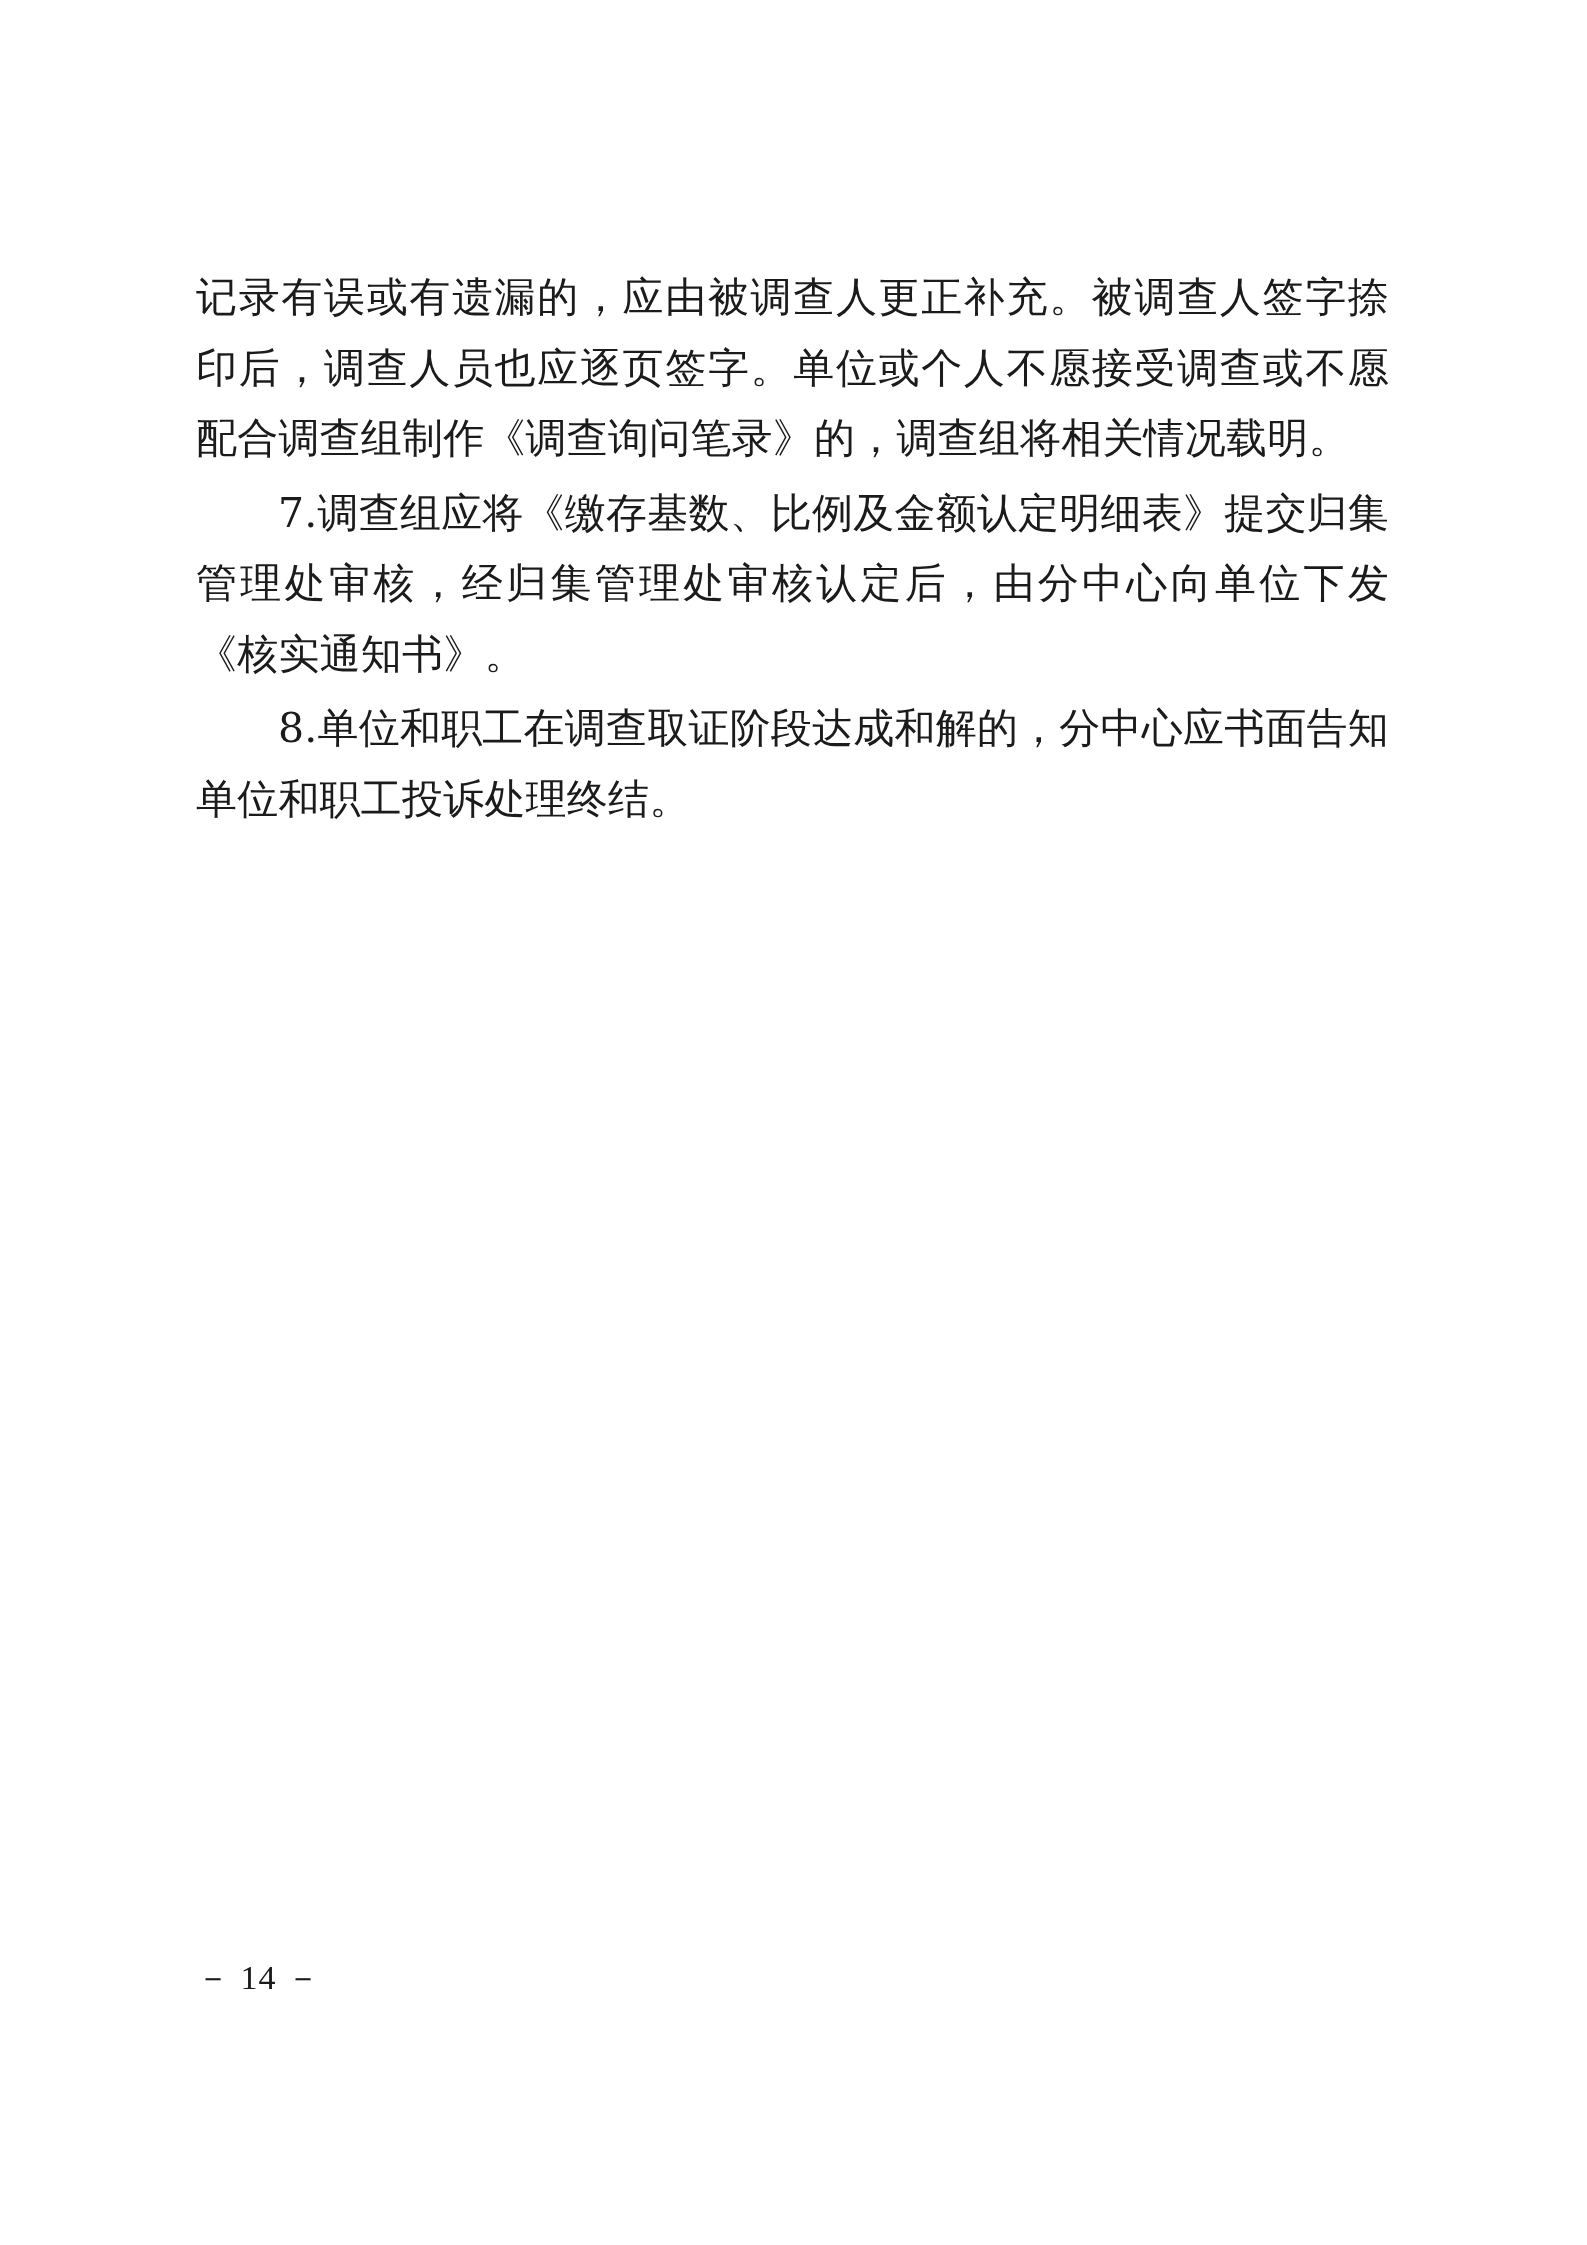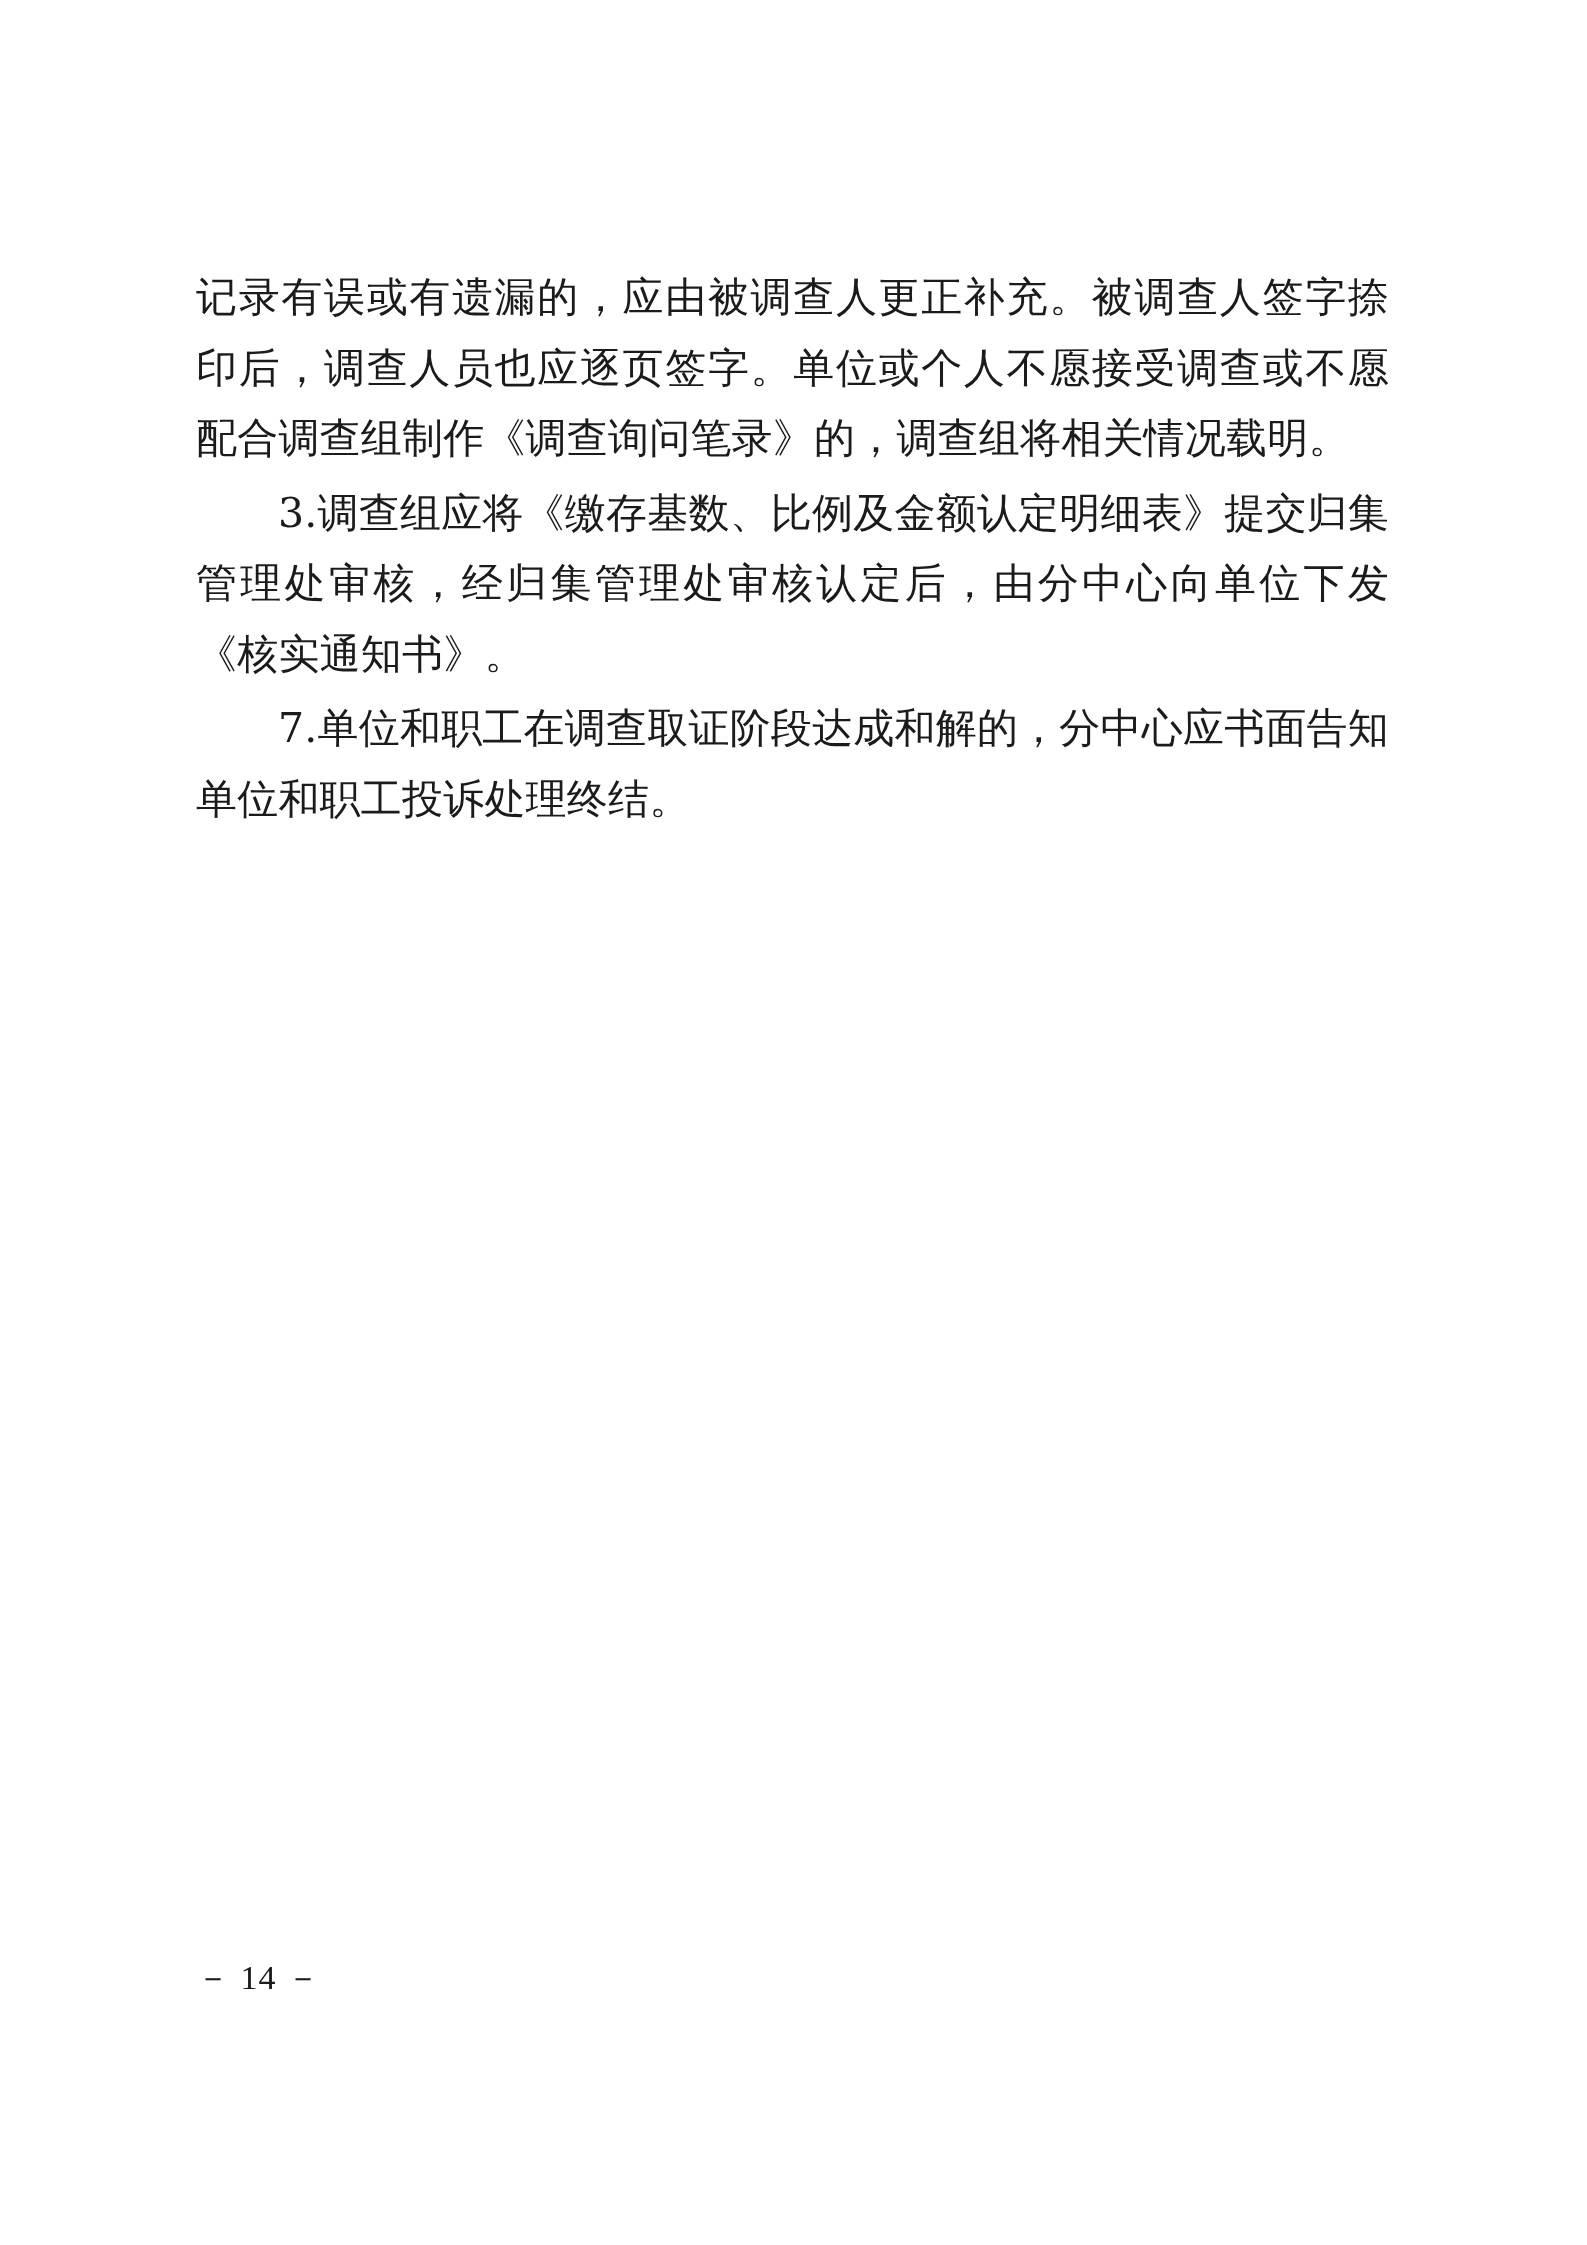--- a/index.html
+++ b/index.html
@@ -50,21 +50,21 @@
 <body>
 
 <div class="page">
 
   <div class="content">
 
     <p class="para">记录有误或有遗漏的，应由被调查人更正补充。被调查人签字捺印后，调查人员也应逐页签字。单位或个人不愿接受调查或不愿配合调查组制作《调查询问笔录》的，调查组将相关情况载明。</p>
 
 
 
-    <p class="para indent">3.调查组应将《缴存基数、比例及金额认定明细表》提交归集管理处审核，经归集管理处审核认定后，由分中心向单位下发《核实通知书》。</p>
+    <p class="para indent">7.调查组应将《缴存基数、比例及金额认定明细表》提交归集管理处审核，经归集管理处审核认定后，由分中心向单位下发《核实通知书》。</p>
 
-    <p class="para indent">7.单位和职工在调查取证阶段达成和解的，分中心应书面告知单位和职工投诉处理终结。</p>
+    <p class="para indent">8.单位和职工在调查取证阶段达成和解的，分中心应书面告知单位和职工投诉处理终结。</p>
 
   </div>
 
   <div class="page-number">－ 14 －</div>
 
 </div>
 
 </body></html>

